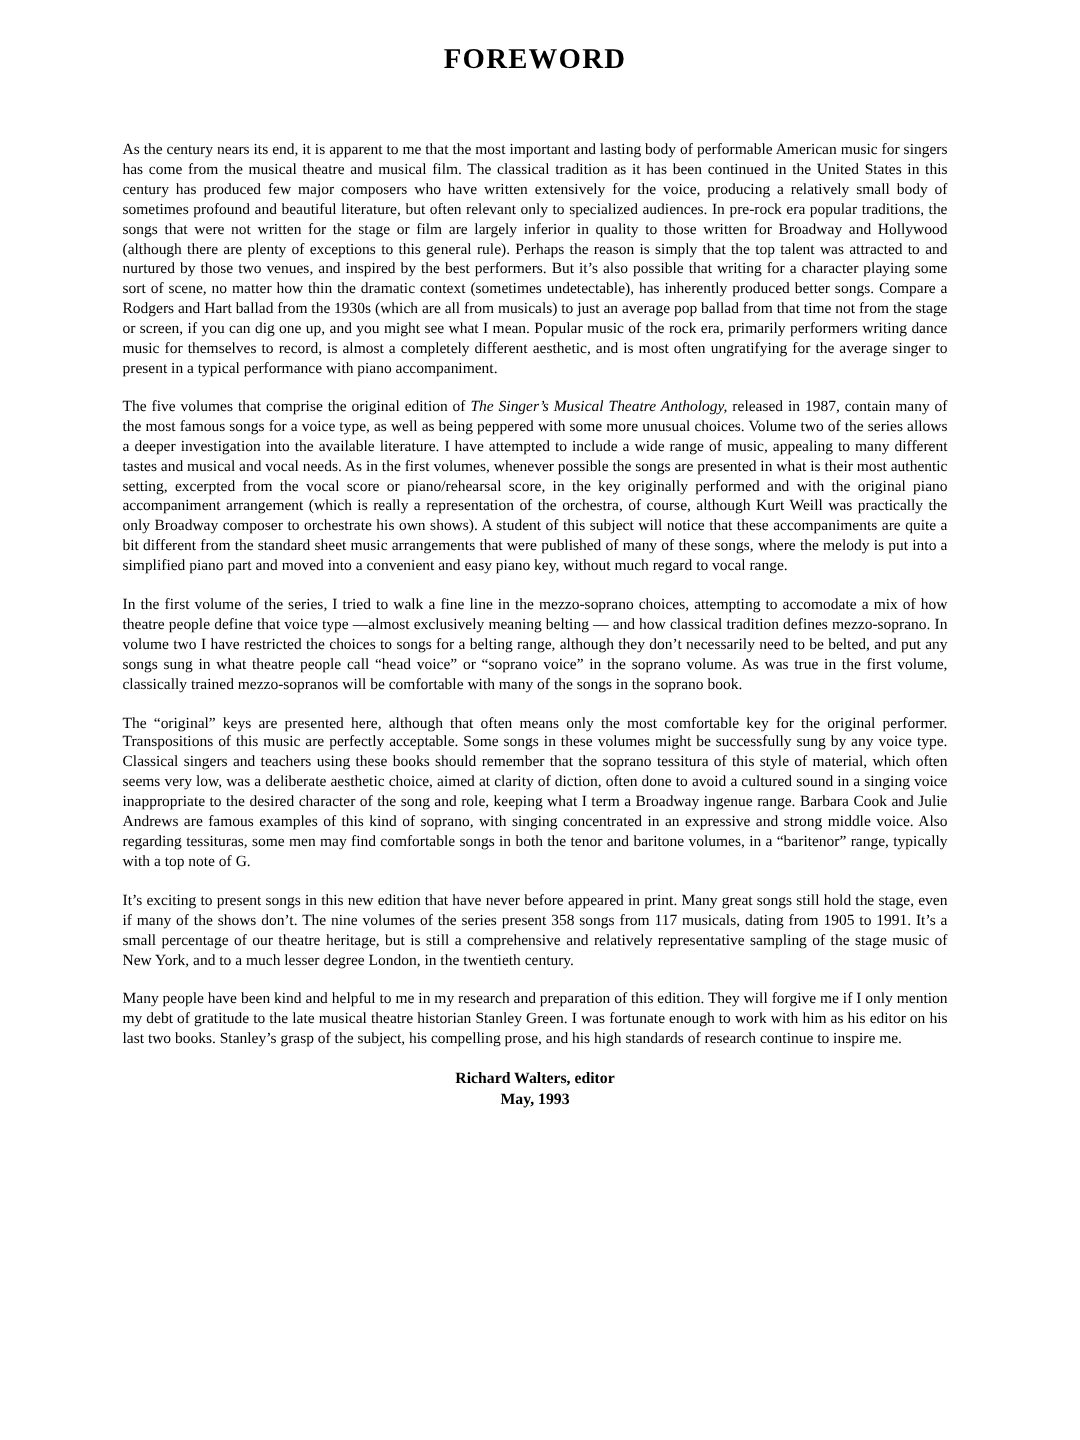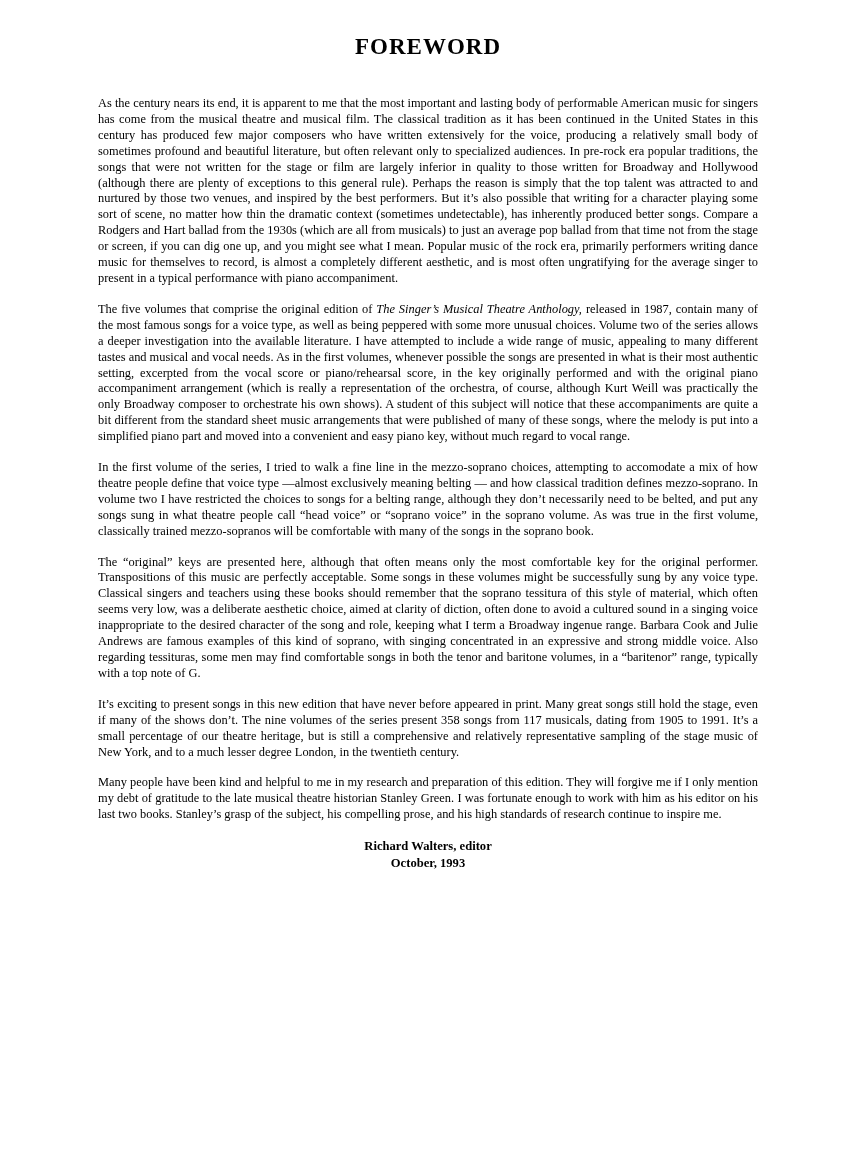--- a/index.html
+++ b/index.html
@@ -20,21 +20,21 @@
   }
   .title {
     margin: 0;
     text-align: center;
     font-size: 23px;
     font-weight: 700;
     letter-spacing: 1px;
     font-family: "Liberation Serif", serif;
   }
   .body-block {
-    margin-top: 36px;
+    margin-top: 52px;
   }
   .body-block p {
     margin: 0 0 15px 0;
     font-size: 12.4px;
     line-height: 15.9px;
     text-align: justify;
   }
   .body-block em {
     font-style: italic;
   }
@@ -60,16 +60,16 @@
         <p><span>As the century nears its end, it is apparent to me that the most important and lasting body of performable American music for singers has come from the musical theatre and musical film.  The classical tradition as it has been continued in the United States in this century has produced few major composers who have written extensively for the voice, producing a relatively small body of sometimes profound and beautiful literature, but often relevant only to specialized audiences.  In pre-rock era popular traditions, the songs that were not written for the stage or film are largely inferior in quality to those written for Broadway and Hollywood (although there are plenty of exceptions to this general rule).  Perhaps the reason is simply that the top talent was attracted to and nurtured by those two venues, and inspired by the best performers.  But it’s also possible that writing for a character playing some sort of scene, no matter how thin the dramatic context (sometimes undetectable), has inherently produced better songs.  Compare a Rodgers and Hart ballad from the 1930s (which are all from musicals) to just an average pop ballad from that time not from the stage or screen, if you can dig one up, and you might see what I mean.  Popular music of the rock era, primarily performers writing dance music for themselves to record, is almost a completely different aesthetic, and is most often ungratifying for the average singer to present in a typical performance with piano accompaniment.</span></p>
         <p><span>The five volumes that comprise the original edition of </span><em>The Singer’s Musical Theatre Anthology,</em><span> released in 1987, contain many of the most famous songs for a voice type, as well as being peppered with some more unusual choices.  Volume two of the series allows a deeper investigation into the available literature.  I have attempted to include a wide range of music, appealing to many different tastes and musical and vocal needs.  As in the first volumes, whenever possible the songs are presented in what is their most authentic setting, excerpted from the vocal score or piano/rehearsal score, in the key originally performed and with the original piano accompaniment arrangement (which is really a representation of the orchestra, of course, although Kurt Weill was practically the only Broadway composer to orchestrate his own shows).  A student of this subject will notice that these accompaniments are quite a bit different from the standard sheet music arrangements that were published of many of these songs, where the melody is put into a simplified piano part and moved into a convenient and easy piano key, without much regard to vocal range.</span></p>
         <p><span>In the first volume of the series, I tried to walk a fine line in the mezzo-soprano choices, attempting to accomodate a mix of how theatre people define that voice type —almost exclusively meaning belting — and how classical tradition defines mezzo-soprano.  In volume two I have restricted the choices to songs for a belting range, although they don’t necessarily need to be belted, and put any songs sung in what theatre people call “head voice” or “soprano voice” in the soprano volume.  As was true in the first volume, classically trained mezzo-sopranos will be comfortable with many of the songs in the soprano book.</span></p>
         <p><span>The “original” keys are presented here, although that often means only the most comfortable key for the original performer.  Transpositions of this music are perfectly acceptable.  Some songs in these volumes might be successfully sung by any voice type.  Classical singers and teachers using these books should remember that the soprano tessitura of this style of material, which often seems very low, was a deliberate aesthetic choice, aimed at clarity of diction, often done to avoid a cultured sound in a singing voice inappropriate to the desired character of the song and role, keeping what I term a Broadway ingenue range.  Barbara Cook and Julie Andrews are famous examples of this kind of soprano, with singing concentrated in an expressive and strong middle voice.  Also regarding tessituras, some men may find comfortable songs in both the tenor and baritone volumes, in a “baritenor” range, typically with a top note of G.</span></p>
         <p><span>It’s exciting to present songs in this new edition that have never before appeared in print.  Many great songs still hold the stage, even if many of the shows don’t.  The nine volumes of the series present 358 songs from 117 musicals, dating from 1905 to 1991.  It’s a small percentage of our theatre heritage, but is still a comprehensive and relatively representative sampling of the stage music of New York, and to a much lesser degree London, in the twentieth century.</span></p>
         <p><span>Many people have been kind and helpful to me in my research and preparation of this edition.  They will forgive me if I only mention my debt of gratitude to the late musical theatre historian Stanley Green.  I was fortunate enough to work with him as his editor on his last two books.  Stanley’s grasp of the subject, his compelling prose, and his high standards of research continue to inspire me.</span></p>
       </div>
 
     <div class="signature">
       <div>Richard Walters, editor</div>
-      <div>October, 1993</div>
+      <div>May, 1993</div>
     </div>
   </section>
 </main>
 
 </body></html>

